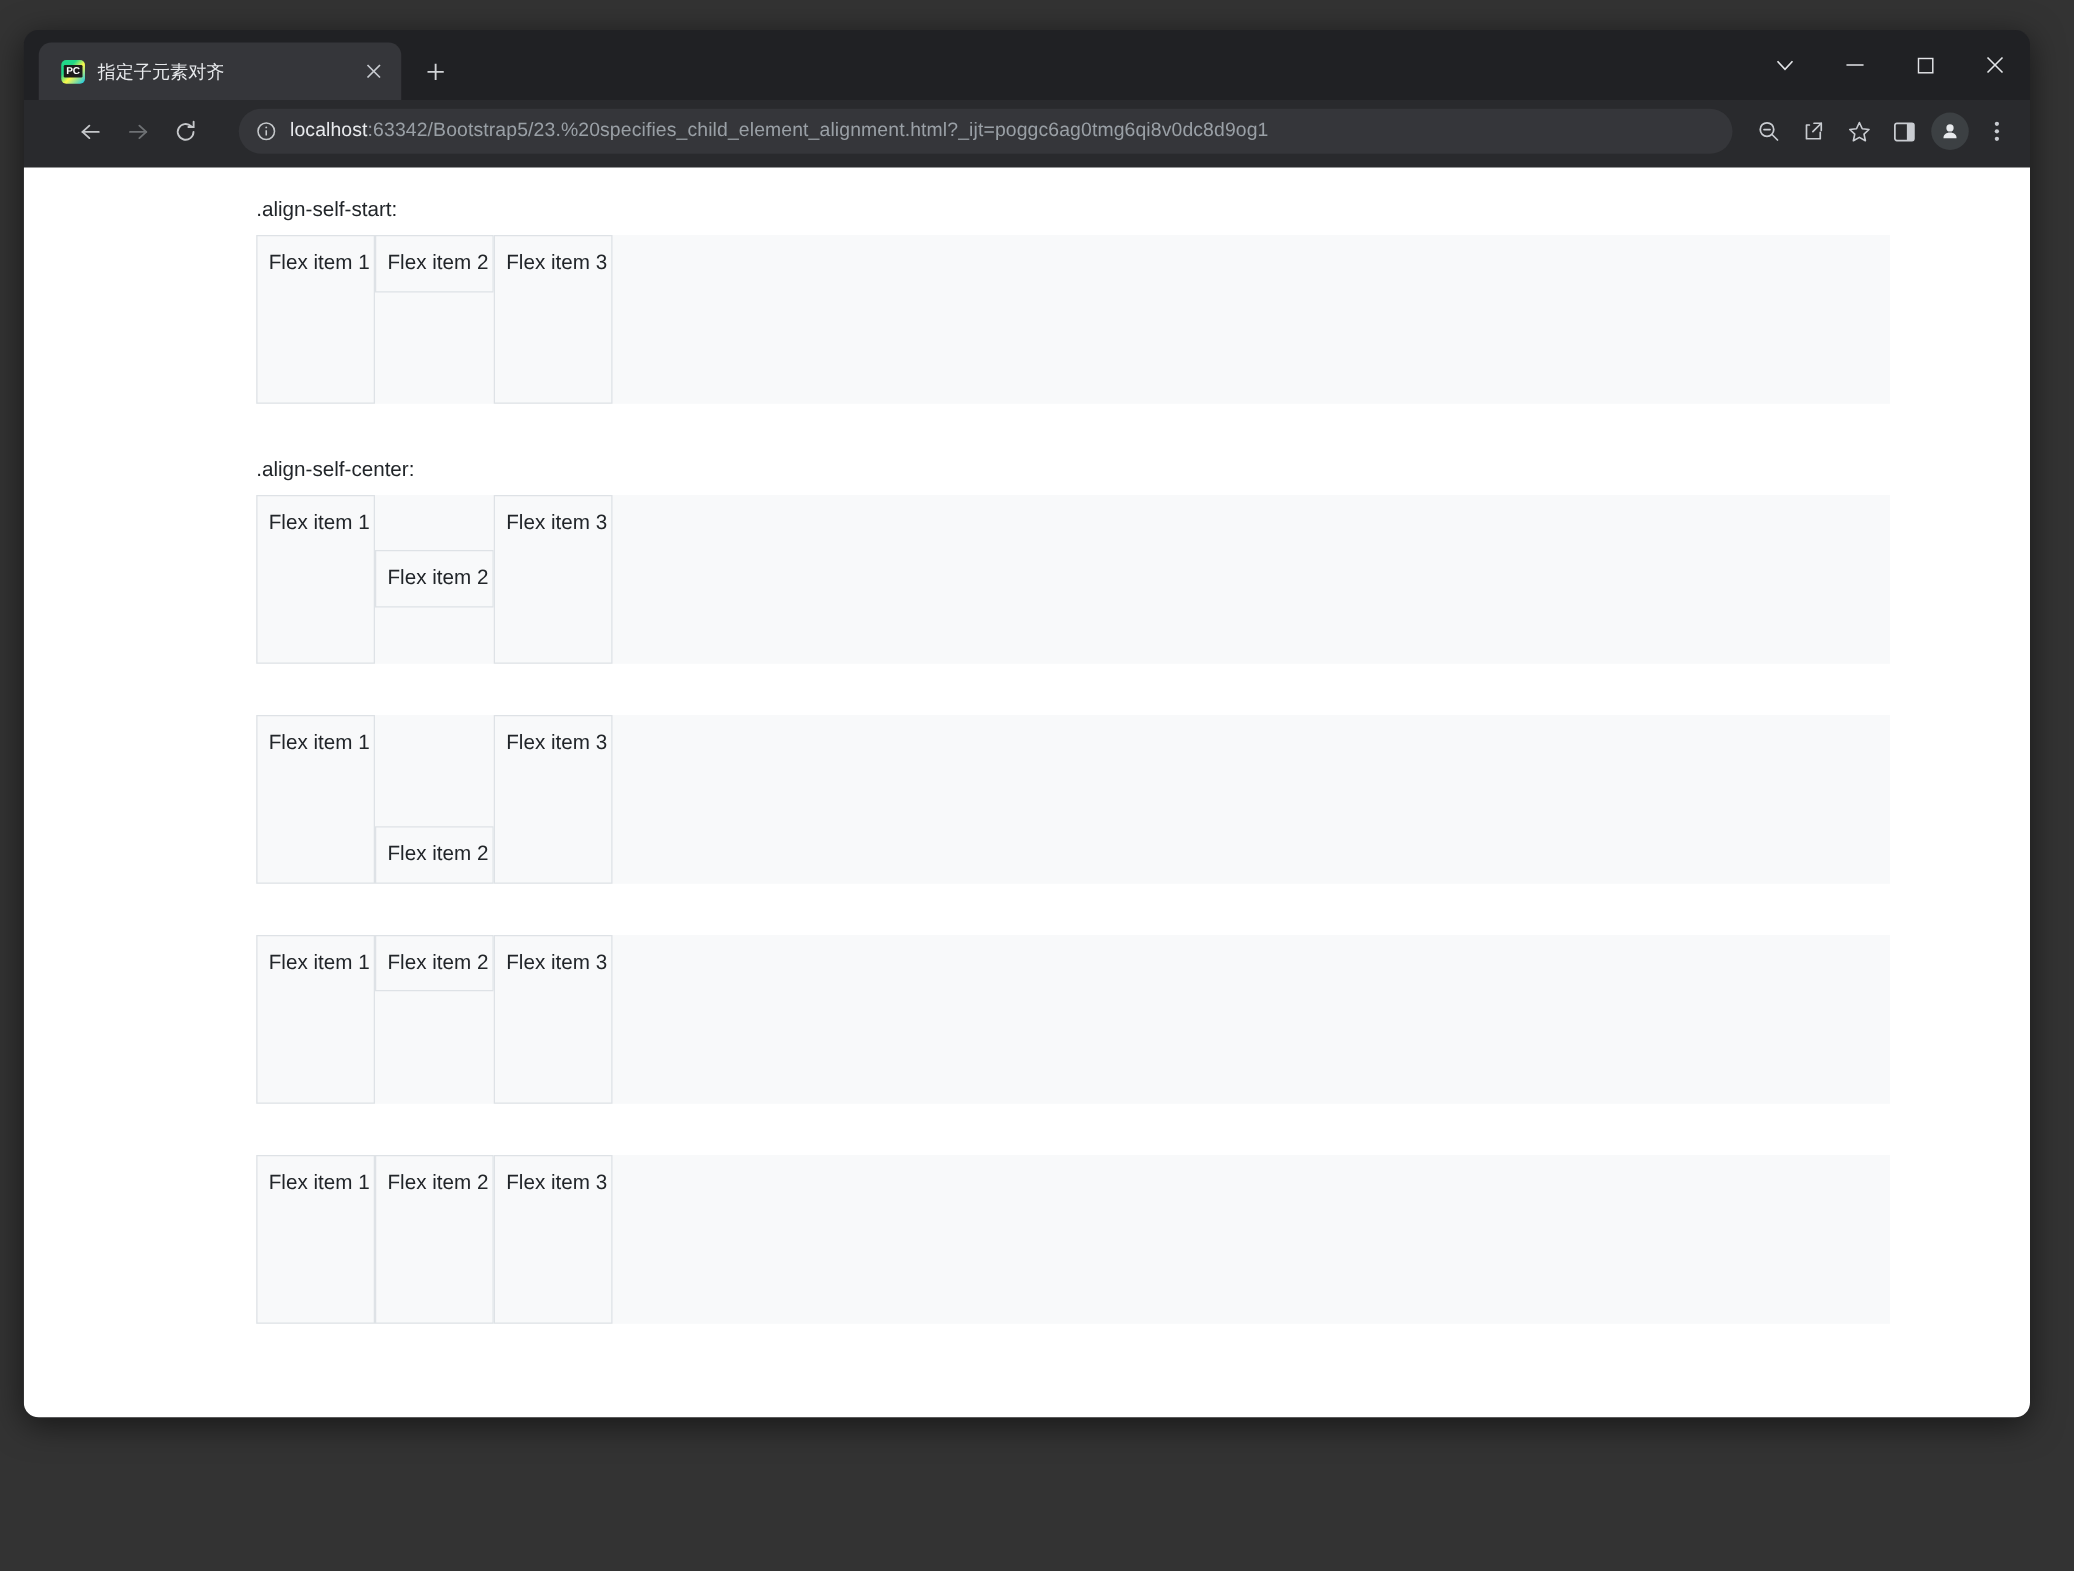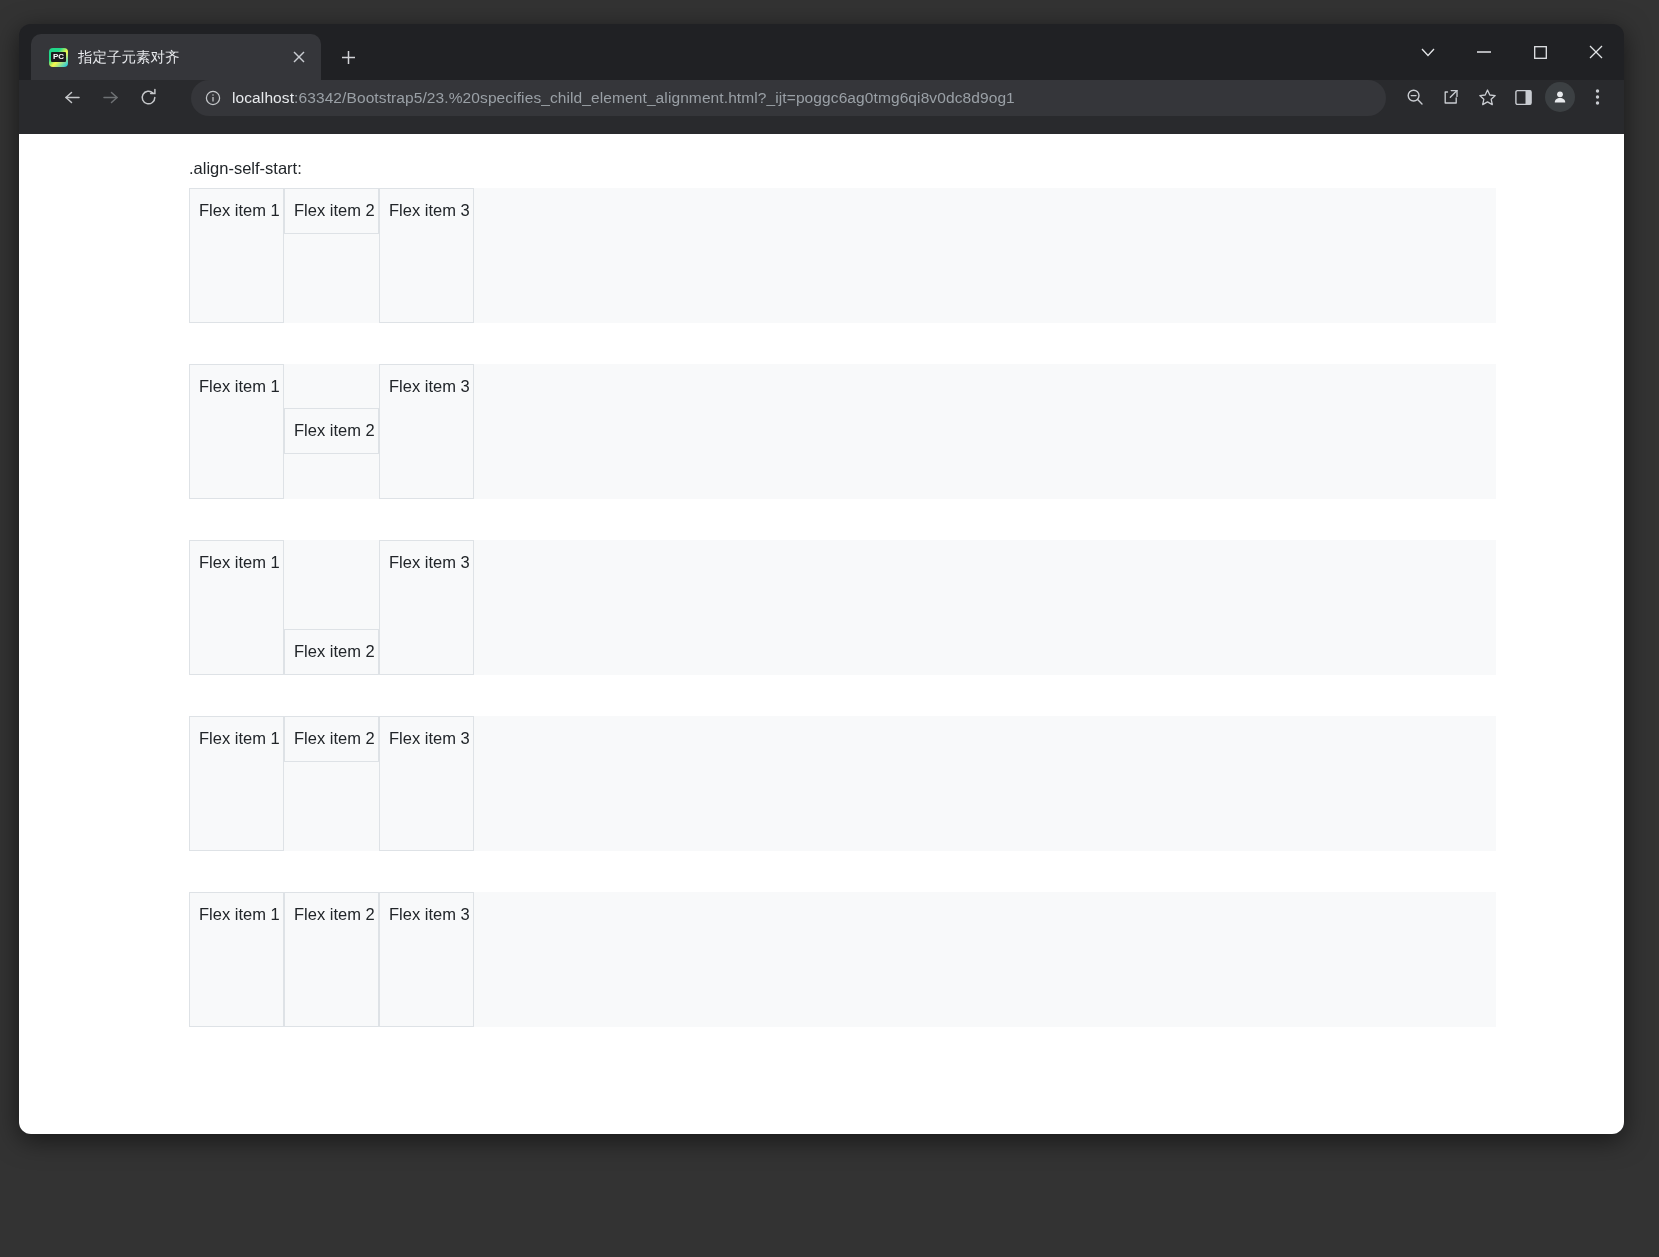--- a/index.html
+++ b/index.html
@@ -101,21 +101,21 @@
     width: 56px; height: 56px;
     display: flex; align-items: center; justify-content: center;
     color: #e3e5e8;
   }
 
   
   .toolbar {
     height: 54px;
     background: #292a2d;
     display: flex;
-    align-items: flex-start;
+    align-items: center;
     padding: 0 10px 4px 36px;
     gap: 4px;
   }
   .nav-btn {
     width: 34px; height: 34px;
     display: flex; align-items: center; justify-content: center;
     color: #c5c7ca;
     border-radius: 50%;
     flex: 0 0 auto;
   }
@@ -162,21 +162,21 @@
   
   .viewport {
     position: relative;
     height: 1000px;
     background: #ffffff;
     overflow: hidden;
   }
   .page {
     padding: 22px 0 0 0;
   }
-  .section { margin: 0 0 0 0; }
+  .section { margin: 0 0 0 16px; }
   .section-label {
     color: #212529;
     font-size: 16.5px;
     line-height: 1.5;
     margin: 0 0 7px 170px;
     font-family: "Liberation Sans", sans-serif;
   }
   .flex-container {
     margin-left: 170px;
     width: 1307px;
@@ -337,20 +337,21 @@
           <div class="section-label">.align-self-start:</div>
           <div class="flex-container">
             <div class="flex-item self-stretch">Flex item 1</div>
             <div class="flex-item self-start">Flex item 2</div>
             <div class="flex-item self-stretch">Flex item 3</div>
           </div>
         </div>
         <div class="gap-row"></div>
 
         <div class="section">
+          <div class="section-label">.align-self-center:</div>
           <div class="flex-container">
             <div class="flex-item self-stretch">Flex item 1</div>
             <div class="flex-item self-center">Flex item 2</div>
             <div class="flex-item self-stretch">Flex item 3</div>
           </div>
         </div>
         <div class="gap-row"></div>
 
         <div class="section">
           <div class="flex-container">

